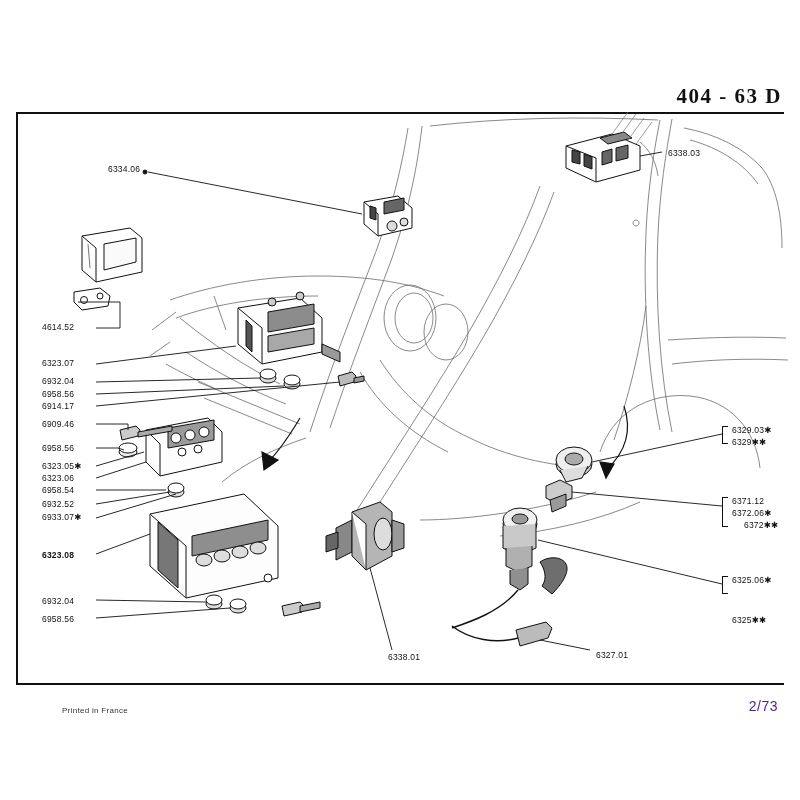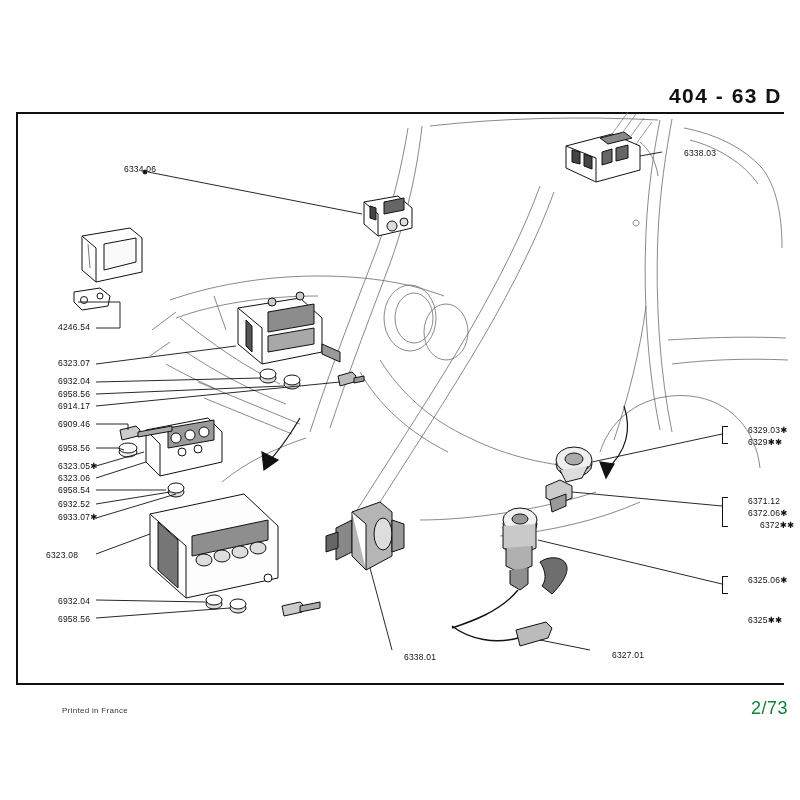--- a/index.html
+++ b/index.html
@@ -22,21 +22,21 @@
   }
   
   #header-title {
     position: absolute;
     right: 18px;
     top: 84px;
     font-size: 21px;
     font-weight: bold;
     letter-spacing: 1.5px;
     color: #111;
-    font-family: Liberation Sans, sans-serif;
+    font-family: Liberation Serif, serif;
   }
   #header-rule {
     position: absolute;
     left: 16px;
     top: 112px;
     width: 768px;
     height: 2px;
     background: #111;
   }
   #left-rule {
@@ -59,43 +59,42 @@
     position: absolute;
     left: 26px;
     top: 706px;
     font-size: 8px;
     color: #333;
     letter-spacing: .3px;
     padding-left: 36px;
   }
   #page-number {
     position: absolute;
-    right: 12px;
+    right: 22px;
     top: 698px;
-    font-size: 18px;
-    color: #15803d;
+    font-size: 14px;
+    color: #4c1d95;
     letter-spacing: .5px;
   }
   
   #drawing {
     position: absolute;
     left: 0;
     top: 0;
     width: 800px;
     height: 800px;
   }
   
   .ref {
     position: absolute;
     font-size: 8.5px;
     letter-spacing: .2px;
     color: #111;
     white-space: nowrap;
     font-family: "Liberation Sans", sans-serif;
-    padding-left: 16px;
   }
   .ref.right {
     text-align: left;
   }
   .bracket {
     position: absolute;
     border-left: 1px solid #111;
     border-top: 1px solid #111;
     border-bottom: 1px solid #111;
     width: 5px;
@@ -300,33 +299,33 @@
       <path d="M592 462 L 722 434"></path>
       <path d="M572 492 L 722 506"></path>
       <path d="M538 540 L 722 584"></path>
 
       <path d="M370 568 L 392 650"></path>
       <path d="M540 640 L 590 650"></path>
     </g>
   </svg>
 
   <div class="ref" style="left:108px; top:164px;text-align:center;">6334.06</div>
-  <div class="ref" style="left:42px;  top:322px;">4246.54</div>
+  <div class="ref" style="left:42px;  top:322px;">4614.52</div>
   <div class="ref" style="left:42px;  top:358px;">6323.07</div>
   <div class="ref" style="left:42px;  top:376px;">6932.04</div>
   <div class="ref" style="left:42px;  top:389px;">6958.56</div>
   <div class="ref" style="left:42px;  top:401px;text-align:center;">6914.17</div>
   <div class="ref" style="left:42px;  top:419px;">6909.46</div>
   <div class="ref" style="left:42px;  top:443px;">6958.56</div>
   <div class="ref" style="left:42px;  top:461px;">6323.05✱</div>
   <div class="ref" style="left:42px;  top:473px;">6323.06</div>
   <div class="ref" style="left:42px;  top:485px;">6958.54</div>
   <div class="ref" style="left:42px;  top:499px;">6932.52</div>
   <div class="ref" style="left:42px;  top:512px;">6933.07✱</div>
-  <div class="ref" style="left:30px;  top:550px;">6323.08</div>
+  <div class="ref" style="left:42px;  top:550px;font-weight:bold;">6323.08</div>
   <div class="ref" style="left:42px;  top:596px;">6932.04</div>
   <div class="ref" style="left:42px;  top:614px;">6958.56</div>
 
   <div class="ref right" style="left:668px; top:148px;">6338.03</div>
 
   <div class="bracket" style="left:722px; top:426px; height:16px;"></div>
   <div class="ref right" style="left:732px; top:425px;">6329.03✱</div>
   <div class="ref right" style="left:732px; top:437px;">6329✱✱</div>
 
   <div class="bracket" style="left:722px; top:497px; height:28px;"></div>

